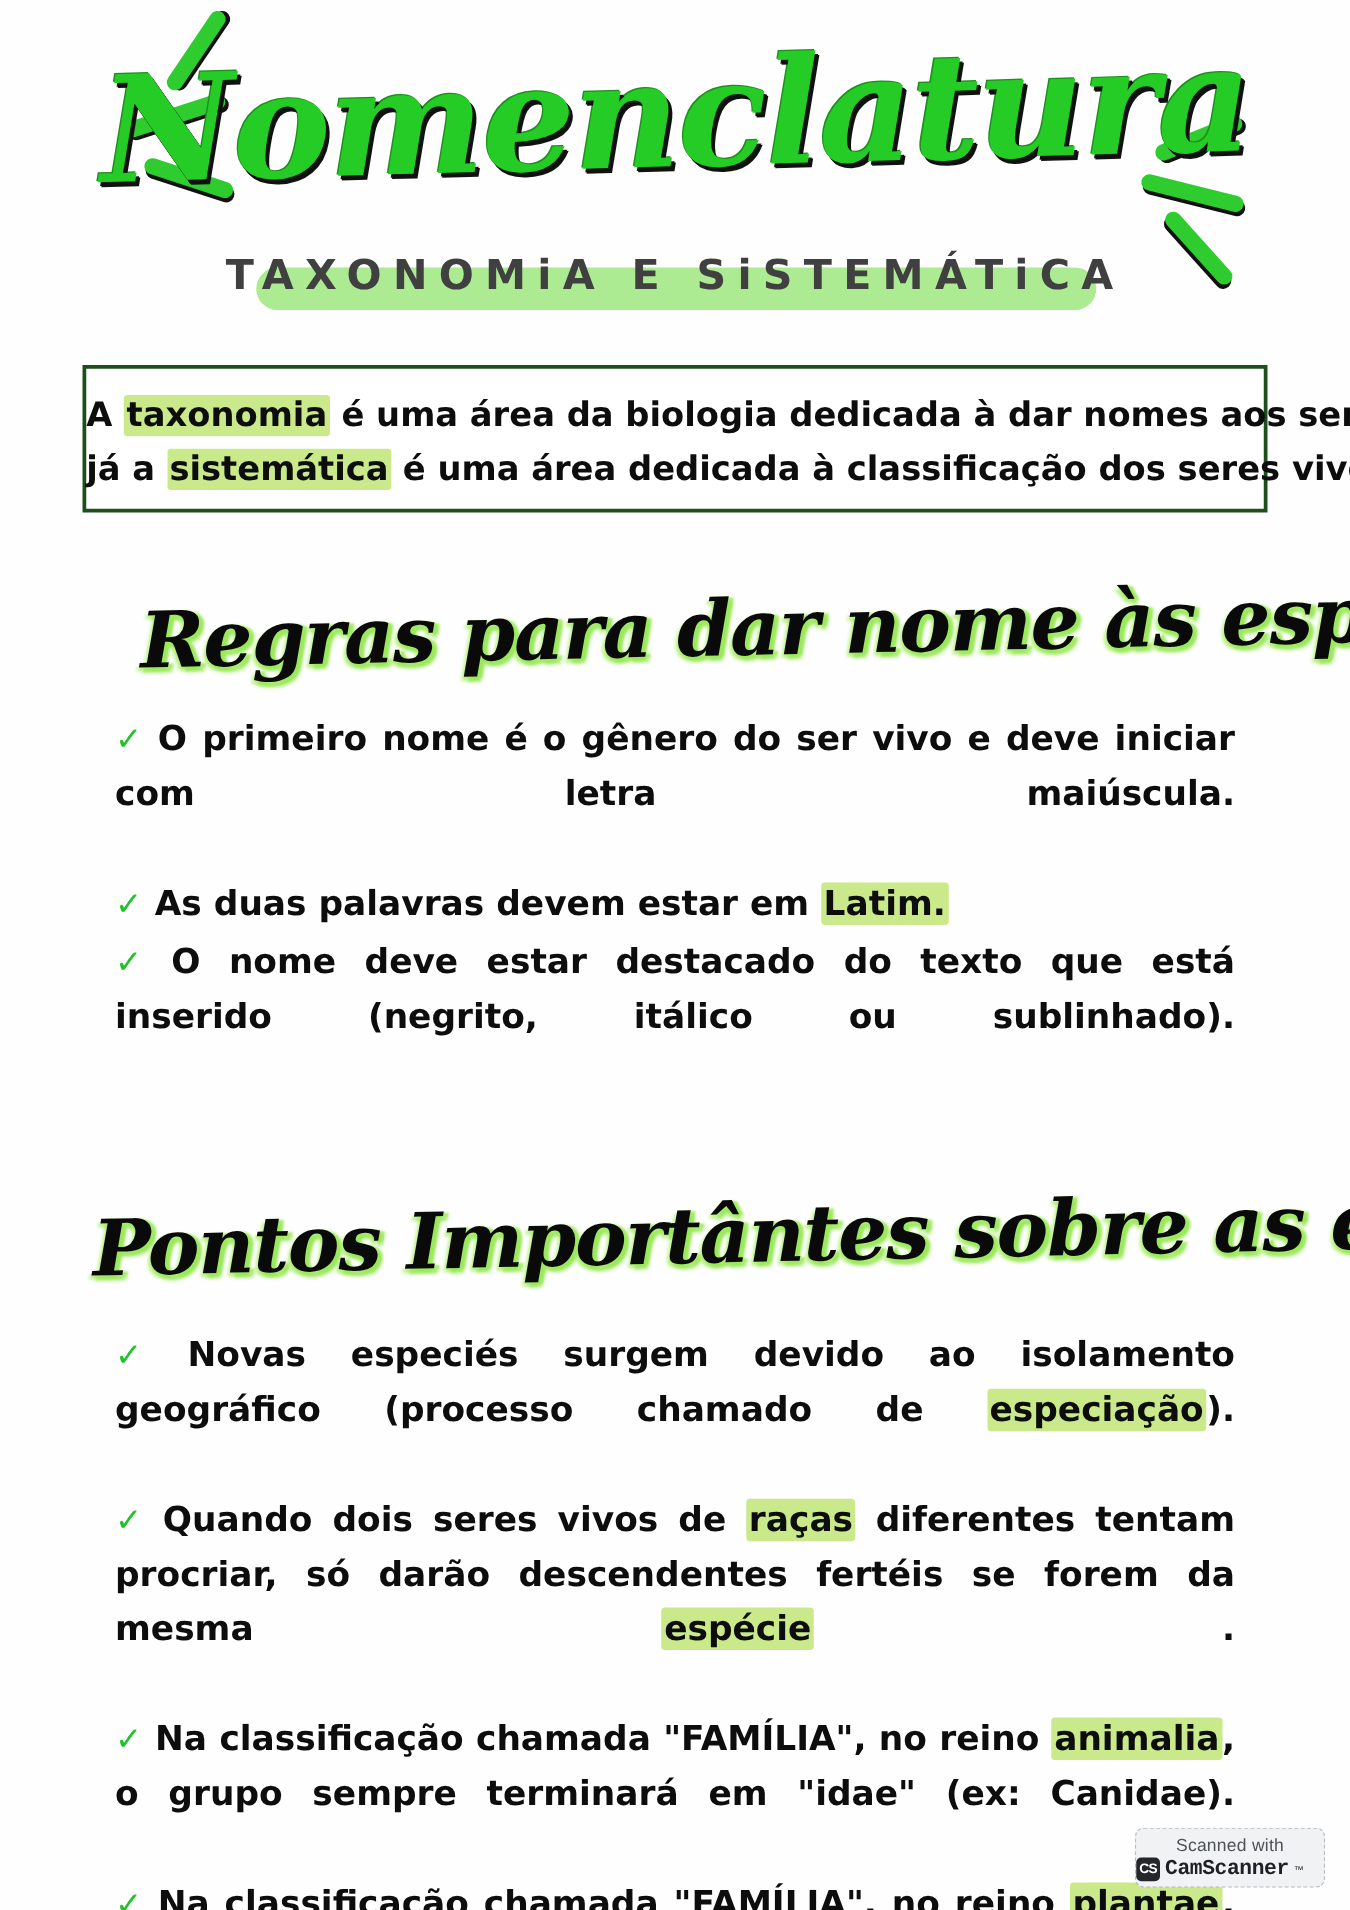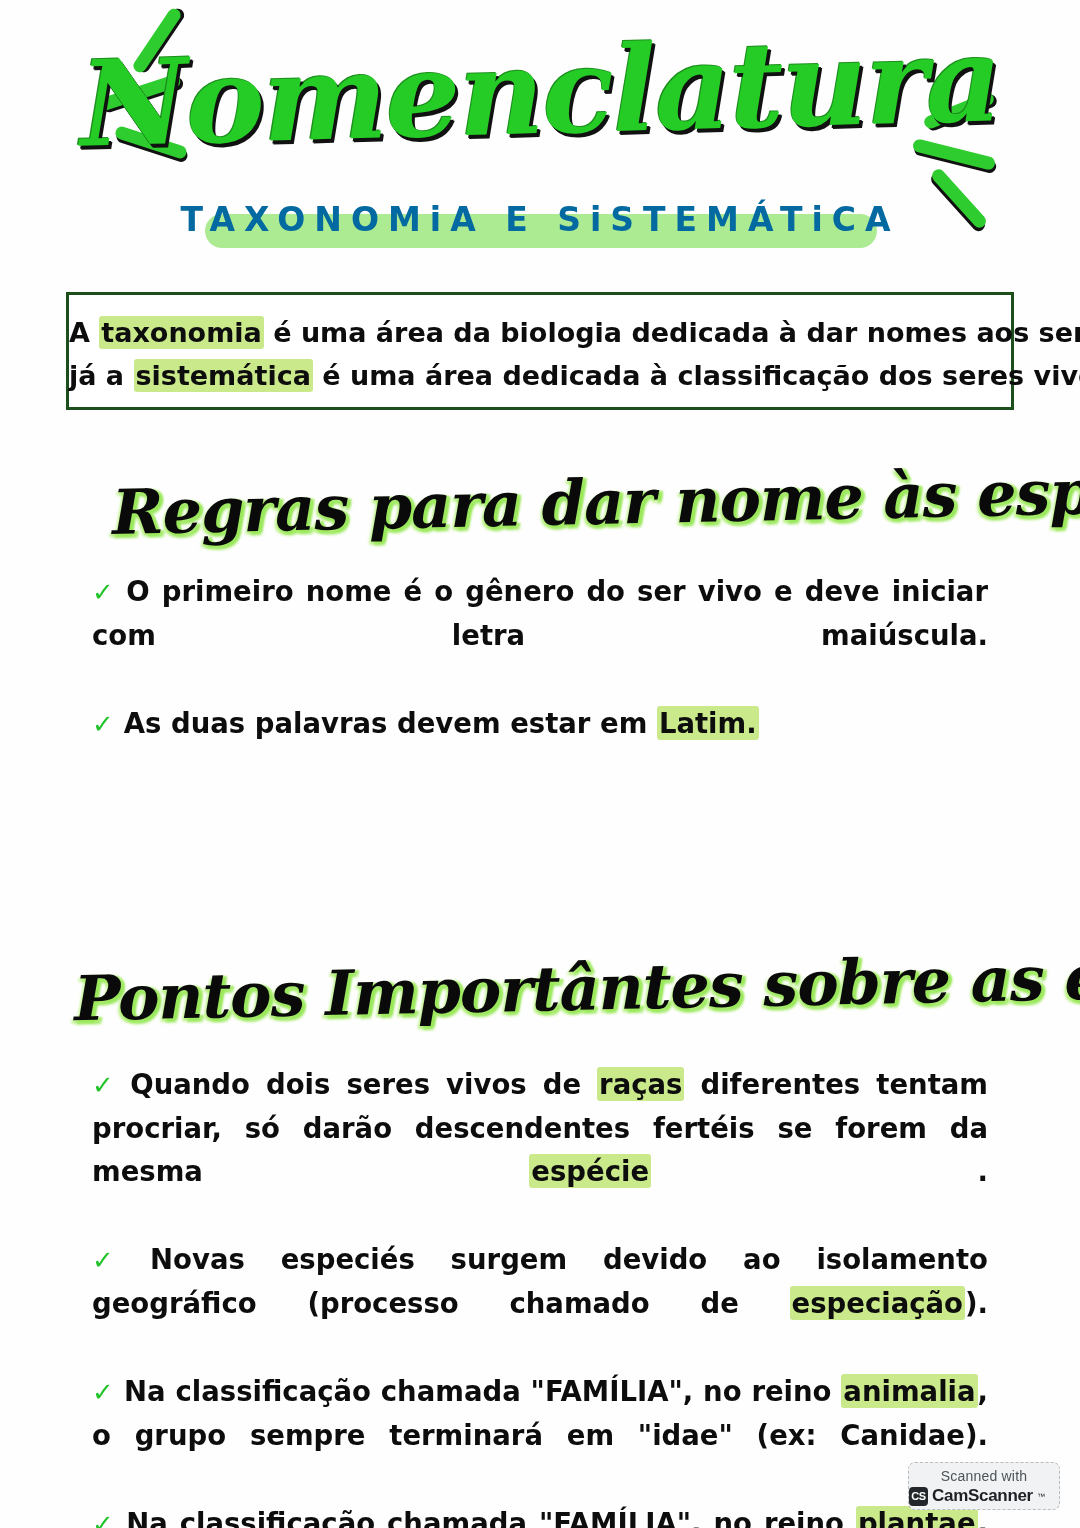--- a/index.html
+++ b/index.html
@@ -97,21 +97,21 @@
     opacity: 0.95;
   }
   .subtitle-text {
     position: relative;
     display: inline-block;
     font-family: "DejaVu Sans", sans-serif;
     font-weight: bold;
     font-size: 33px;
     line-height: 48px;
     letter-spacing: 9px;
-    color: #0369a1;
+    color: #404040;
     white-space: nowrap;
   }
 
   
   .def-box {
     position: absolute;
     top: 292px;
     left: 66px;
     width: 948px;
     height: 118px;
@@ -240,21 +240,21 @@
     border-radius: 4px;
     color: #ffffff;
     font-family: "Liberation Sans", sans-serif;
     font-size: 11px;
     font-weight: bold;
     line-height: 19px;
     text-align: center;
     letter-spacing: -0.5px;
   }
   .wm-name {
-    font-family: Liberation Sans, sans-serif;
+    font-family: Liberation Mono, monospace;
     font-size: 17px;
     font-weight: bold;
     color: #1d2125;
     letter-spacing: -0.3px;
   }
   .wm-tm {
     font-family: "Liberation Sans", sans-serif;
     font-size: 8px;
     color: #1d2125;
     vertical-align: super;
@@ -300,33 +300,36 @@
 
     <div class="bullet justify">
       <span class="check">✓</span><span>O primeiro nome é o gênero do ser vivo e deve iniciar com letra maiúscula.</span>
     </div>
 
 
     <div class="bullet nojustify">
       <span class="check">✓</span><span>As duas palavras devem estar em </span><mark class="hl">Latim.</mark>
     </div>
 
+    <div class="bullet justify">
+      <span class="check">✓</span><span>O nome deve estar destacado do texto que está inserido (negrito, itálico ou sublinhado).</span>
+    </div>
 
   </div>
 
   <div class="section-heading" id="heading-points">Pontos Importântes sobre as espécies</div>
 
   <div class="bullet-list" id="list-points">
 
     <div class="bullet justify">
+      <span class="check">✓</span><span>Novas especiés surgem devido ao isolamento geográfico (processo chamado de </span><mark class="hl">especiação</mark><span>).</span>
+    </div>
+
+    <div class="bullet justify">
       <span class="check">✓</span><span>Quando dois seres vivos de </span><mark class="hl">raças</mark><span> diferentes tentam procriar, só darão descendentes fertéis se forem da mesma </span><mark class="hl">espécie</mark><span> .</span>
-    </div>
-
-    <div class="bullet justify">
-      <span class="check">✓</span><span>Novas especiés surgem devido ao isolamento geográfico (processo chamado de </span><mark class="hl">especiação</mark><span>).</span>
     </div>
 
     <div class="bullet justify">
       <span class="check">✓</span><span>Na classificação chamada "FAMÍLIA", no reino </span><mark class="hl">animalia</mark><span>, o grupo sempre terminará em "idae" (ex: Canidae).</span>
     </div>
 
     <div class="bullet justify">
       <span class="check">✓</span><span>Na classificação chamada "FAMÍLIA", no reino </span><mark class="hl">plantae</mark><span>, o grupo sempre terminará em "aceae" (ex: Araceae).</span>
     </div>
 

